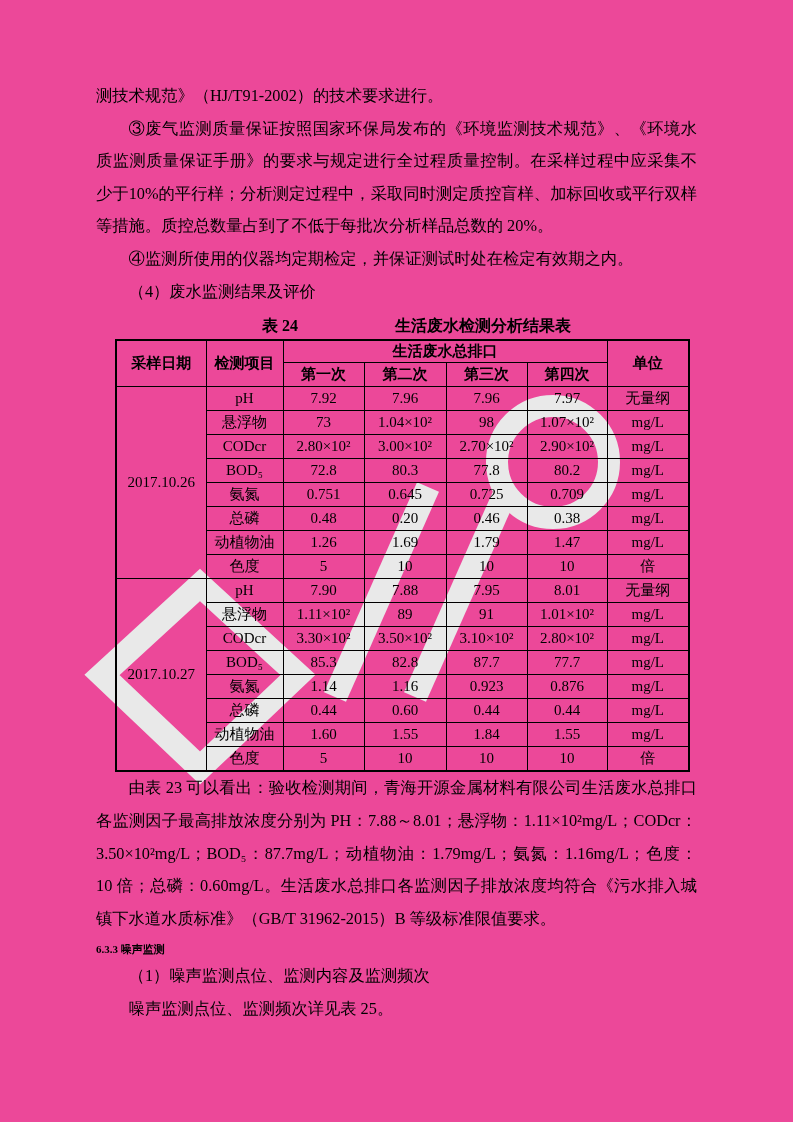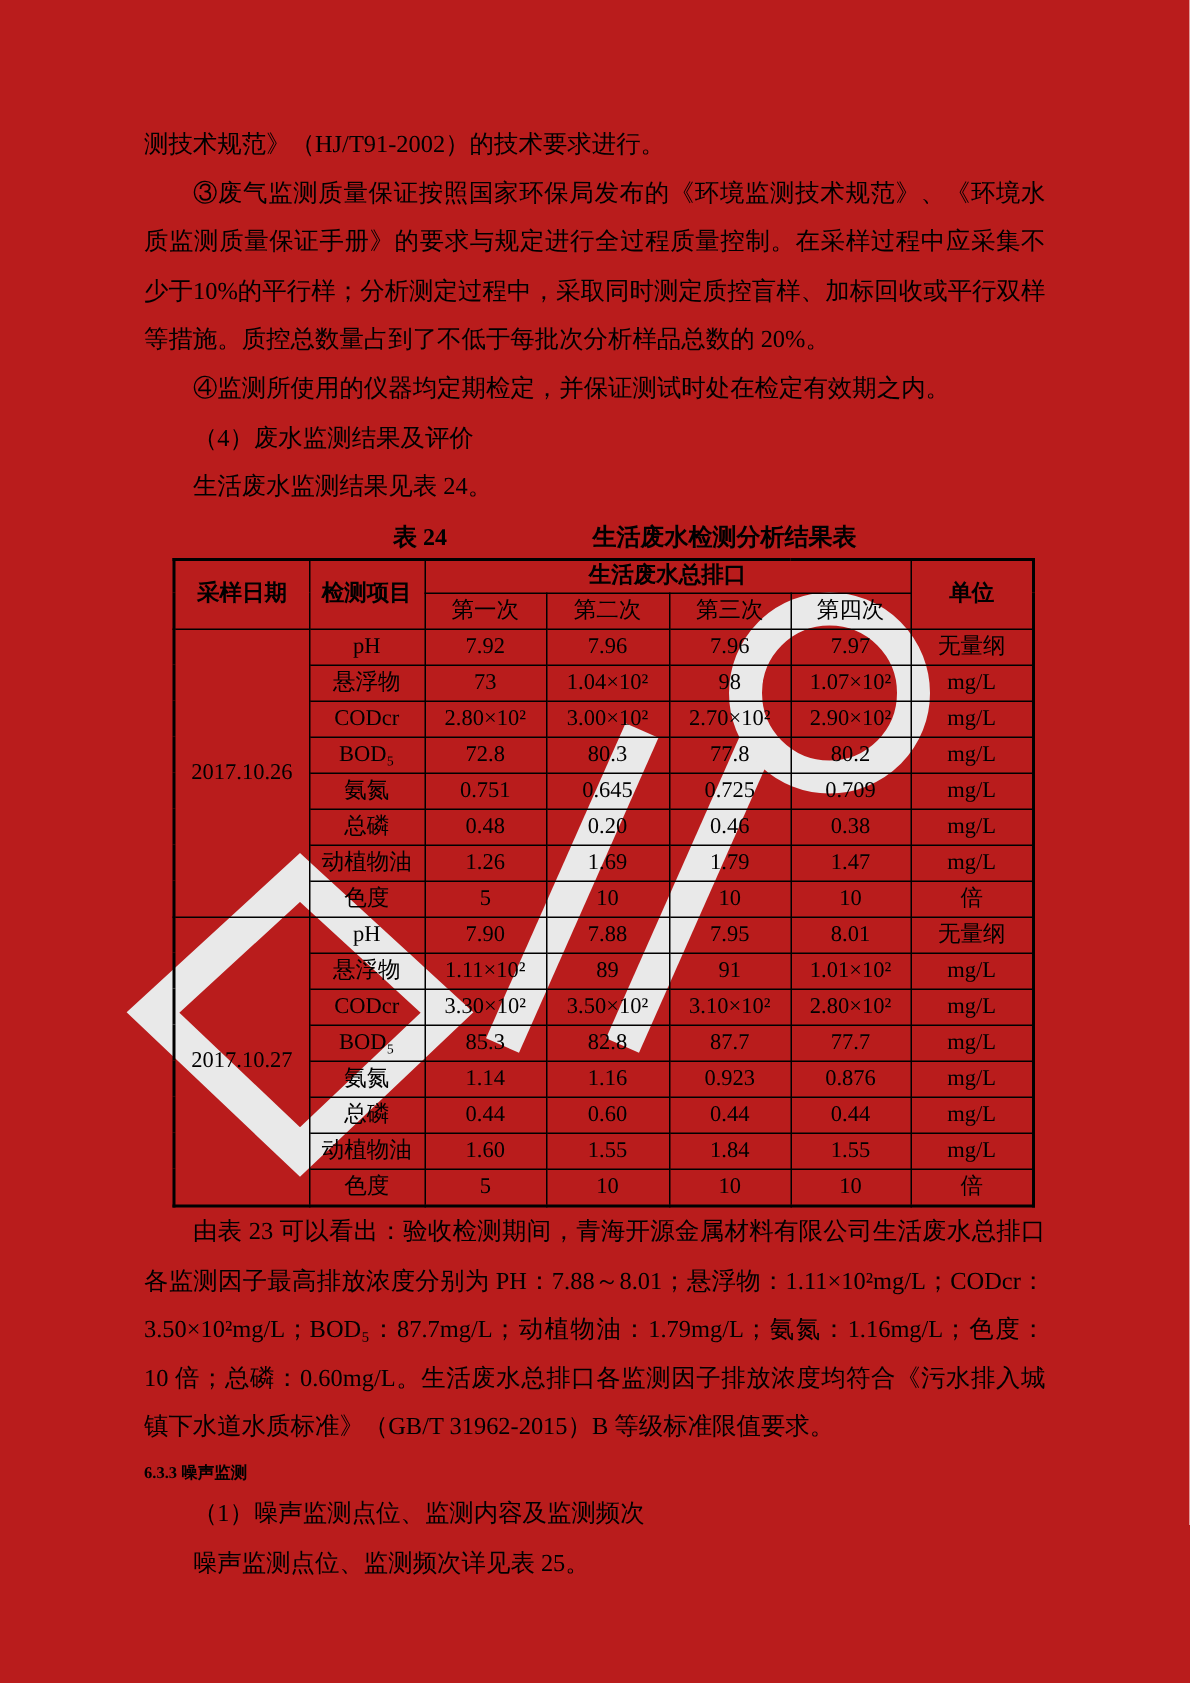--- a/index.html
+++ b/index.html
@@ -1,17 +1,17 @@
 <!DOCTYPE html>
 <html><head>
 <meta charset="utf-8">
 <style>
   html,body { margin:0; padding:0; background:#ffffff; }
   .page {
-    position:relative; width:793px; height:1122px; background:#b91c1c;
+    position:relative; width:793px; height:1122px; background:#ec4899;
     overflow:hidden; color:#000;
     font-family:"Liberation Serif","DejaVu Serif",serif;
   }
   .watermark { position:absolute; left:0; top:0; z-index:0; }
   .content { position:absolute; left:96px; top:80px; width:601px; z-index:1; }
   .para { margin:0; font-size:16.3px; line-height:2; text-align:justify; }
   .indent { text-indent:2em; }
   .table-caption {
     display:flex; width:573px; margin:6px 0 2px 19px;
     font-weight:bold; font-size:16px; line-height:1.45;
@@ -21,21 +21,21 @@
   table.results {
     border-collapse:collapse; margin-left:19px; table-layout:fixed;
     border:2px solid #000;
   }
   table.results th, table.results td {
     border:1px solid #000; text-align:center; vertical-align:middle;
     font-size:15px; line-height:1.25; padding:0 2px; height:23px;
     overflow:hidden; white-space:nowrap;
   }
   table.results thead th { font-weight:bold; }
-  table.results thead tr.runs th { font-weight:normal; height:23px;margin-top:48px; }
+  table.results thead tr.runs th { font-weight:bold; height:23px;margin-top:48px; }
   table.results thead tr.grp th { height:21px; }
   .heading { margin:3px 0 0 0; font-size:11px; font-weight:bold; line-height:2; }
   .page-number {
     position:absolute; left:0; width:793px; top:1038px; z-index:1;
     text-align:center; font-size:13px;
   }
 </style>
 </head>
 <body>
 
@@ -46,21 +46,20 @@
     <line class="wm-shape" x1="335" y1="697" x2="428" y2="487" stroke-width="24" stroke="#e9e9e9"></line>
     <line class="wm-shape" x1="415" y1="697" x2="508" y2="487" stroke-width="24" stroke="#e9e9e9"></line>
     <circle class="wm-shape" cx="553" cy="462" r="56" fill="none" stroke-width="22" stroke="#e9e9e9"></circle>
   </svg>
 
   <div class="content">
     <p class="para">测技术规范》（HJ/T91-2002）的技术要求进行。</p>
     <p class="para indent">③废气监测质量保证按照国家环保局发布的《环境监测技术规范》、《环境水质监测质量保证手册》的要求与规定进行全过程质量控制。在采样过程中应采集不少于10%的平行样；分析测定过程中，采取同时测定质控盲样、加标回收或平行双样等措施。质控总数量占到了不低于每批次分析样品总数的 20%。</p>
     <p class="para indent">④监测所使用的仪器均定期检定，并保证测试时处在检定有效期之内。</p>
     <p class="para indent">（4）废水监测结果及评价</p>
-    <p class="para indent">生活废水监测结果见表 24。</p>
 
     <div class="table-caption">
       <span class="cap-label">表 24</span>
       <span class="cap-title">生活废水检测分析结果表</span>
     </div>
 
     <table class="results">
       <colgroup>
         <col style="width:90px">
           <col style="width:77px">

